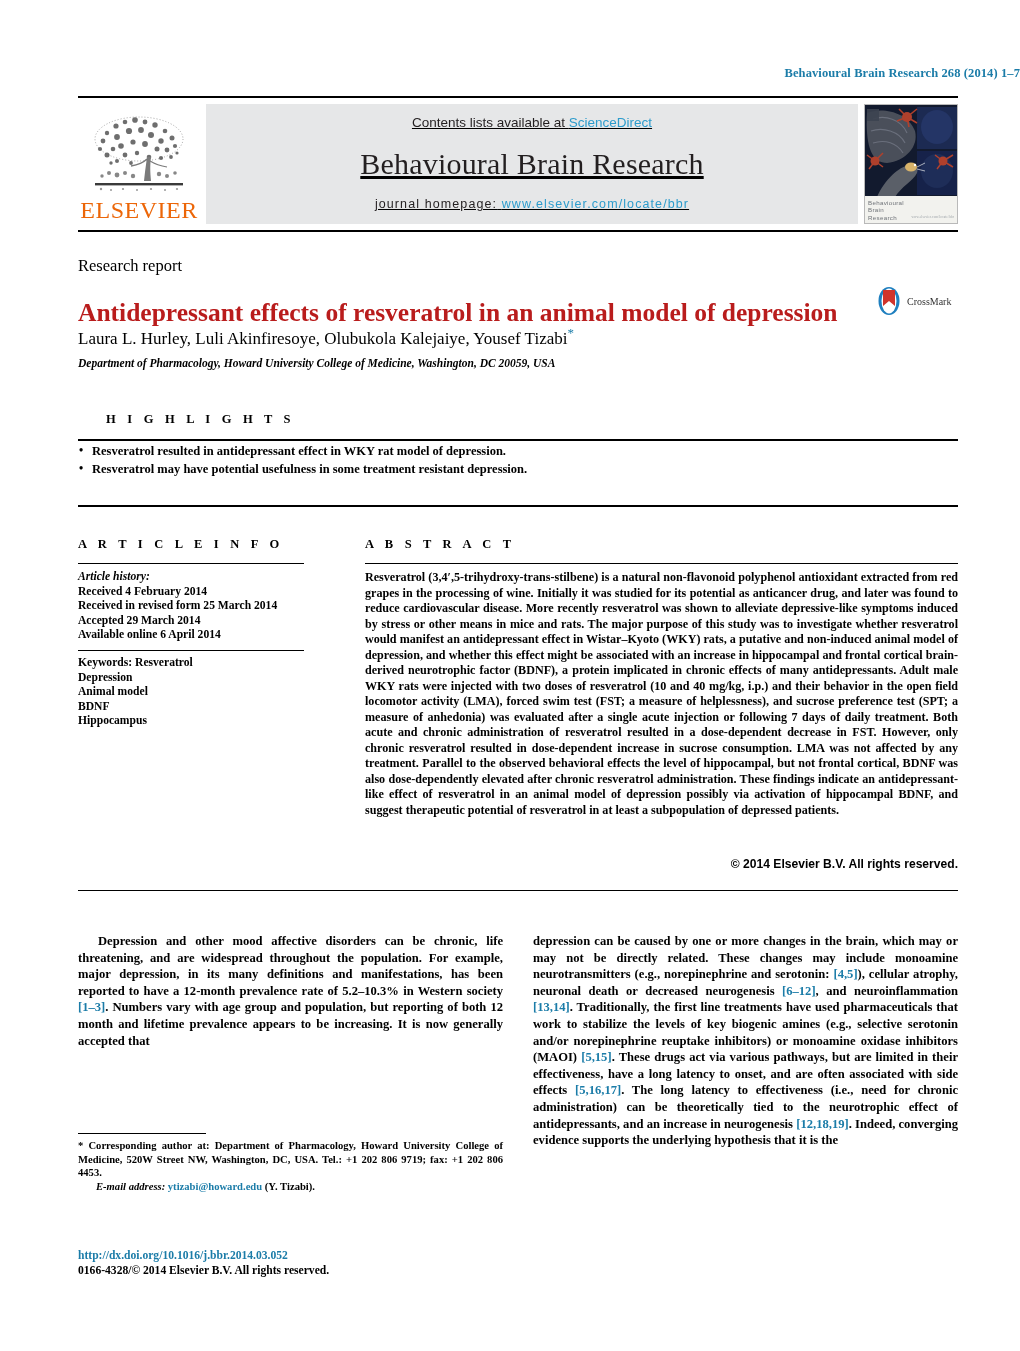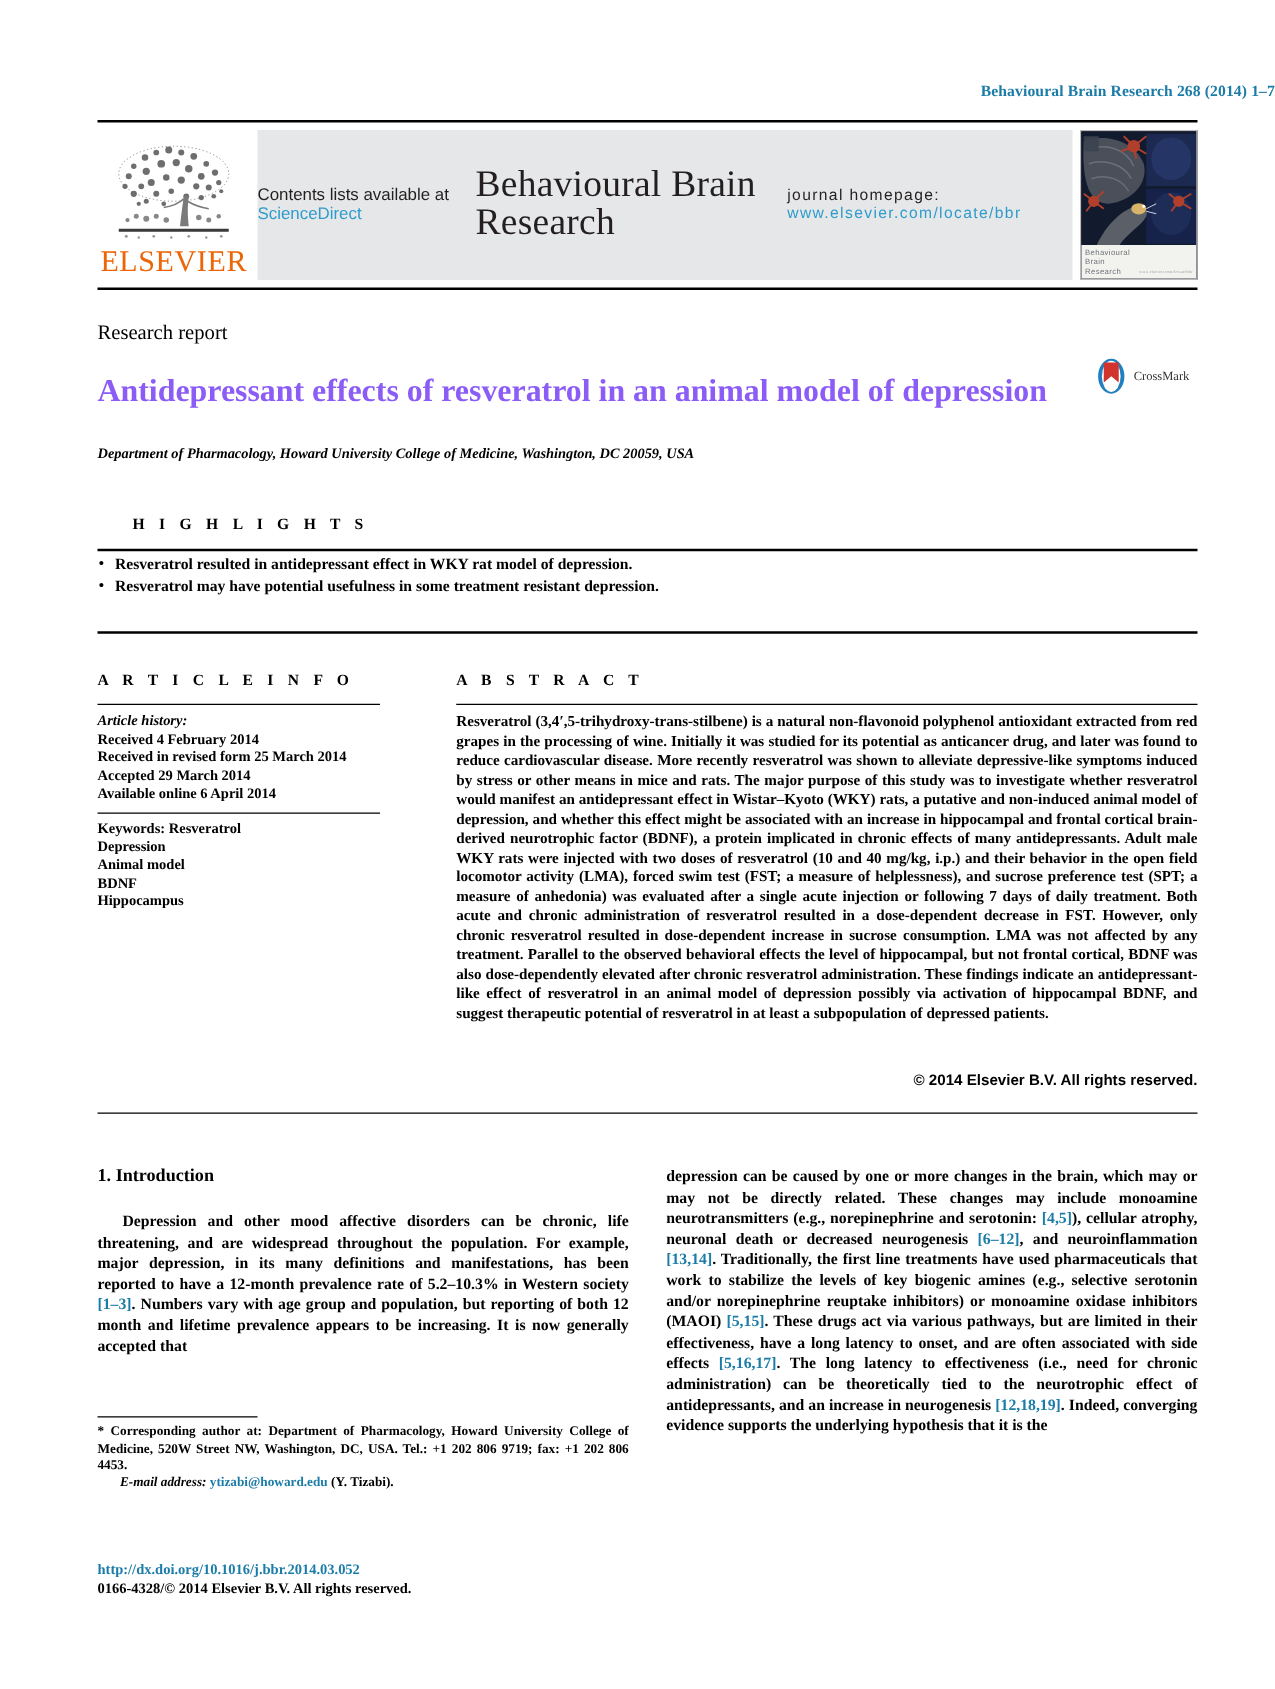--- a/index.html
+++ b/index.html
@@ -70,25 +70,26 @@
     letter-spacing: 0.5px;
     color: #ec6608;
     line-height: 1;
     margin-top: 1px;
   }
   .journal-center {
     flex: 1 1 auto;
     background: #e6e7e8;
     margin: 0 6px 0 6px;
     display: flex;
-    flex-direction: row;
+    flex-direction: column;
     align-items: center;
     justify-content: space-between;
     padding: 11px 0 13px 0;
     box-sizing: border-box;
+    text-decoration: underline;
   }
   .contents-line {
     font-family: "Liberation Sans", sans-serif;
     font-size: 13.5px;
     color: #231f20;
   }
   .contents-line .sd-link {
     color: #2d9ccc;
   }
   .journal-name {
@@ -148,21 +149,21 @@
     color: #000;
   }
   .article-title {
     position: absolute;
     top: 281px;
     left: 78px;
     width: 790px;
     font-family: "Liberation Serif", serif;
     font-size: 25.5px;
     line-height: 30px;
-    color: #8b5cf6;
+    color: #b91c1c;
   }
   .crossmark {
     position: absolute;
     top: 286px;
     left: 874px;
     display: flex;
     align-items: center;
     gap: 3px;
   }
   .crossmark-label {
@@ -530,20 +531,23 @@
   <div class="crossmark">
     <svg width="30" height="30" viewBox="0 0 30 30">
       <ellipse cx="15" cy="15" rx="10.5" ry="14" fill="#1f7fbf"></ellipse>
       <ellipse cx="15" cy="15" rx="7.5" ry="12.5" fill="#ffffff"></ellipse>
       <path d="M9 4 H21 V20 L15 15 L9 20 Z" fill="#d0342c"></path>
       <path d="M15 19 L20 25 H10 Z" fill="#ffffff"></path>
     </svg>
     <span class="crossmark-label">CrossMark</span>
   </div>
 
+  <div class="authors">
+    <span>Laura L. Hurley, Luli Akinfiresoye, Olubukola Kalejaiye, Yousef Tizabi</span><span class="star">*</span>
+  </div>
   <div class="affiliation">Department of Pharmacology, Howard University College of Medicine, Washington, DC 20059, USA</div>
 
   <div class="highlights-head">H I G H L I G H T S</div>
   <div class="hl-rule-top"></div>
   <ul class="highlights-list">
     <li>Resveratrol resulted in antidepressant effect in WKY rat model of depression.</li>
     <li>Resveratrol may have potential usefulness in some treatment resistant depression.</li>
   </ul>
   <div class="hl-rule-bottom"></div>
 
@@ -568,21 +572,20 @@
     <span>Animal model</span><br>
     <span>BDNF</span><br>
     <span>Hippocampus</span>
   </div>
 
   <div class="abstract-body">Resveratrol (3,4′,5-trihydroxy-trans-stilbene) is a natural non-flavonoid polyphenol antioxidant extracted from red grapes in the processing of wine. Initially it was studied for its potential as anticancer drug, and later was found to reduce cardiovascular disease. More recently resveratrol was shown to alleviate depressive-like symptoms induced by stress or other means in mice and rats. The major purpose of this study was to investigate whether resveratrol would manifest an antidepressant effect in Wistar–Kyoto (WKY) rats, a putative and non-induced animal model of depression, and whether this effect might be associated with an increase in hippocampal and frontal cortical brain-derived neurotrophic factor (BDNF), a protein implicated in chronic effects of many antidepressants. Adult male WKY rats were injected with two doses of resveratrol (10 and 40 mg/kg, i.p.) and their behavior in the open field locomotor activity (LMA), forced swim test (FST; a measure of helplessness), and sucrose preference test (SPT; a measure of anhedonia) was evaluated after a single acute injection or following 7 days of daily treatment. Both acute and chronic administration of resveratrol resulted in a dose-dependent decrease in FST. However, only chronic resveratrol resulted in dose-dependent increase in sucrose consumption. LMA was not affected by any treatment. Parallel to the observed behavioral effects the level of hippocampal, but not frontal cortical, BDNF was also dose-dependently elevated after chronic resveratrol administration. These findings indicate an antidepressant-like effect of resveratrol in an animal model of depression possibly via activation of hippocampal BDNF, and suggest therapeutic potential of resveratrol in at least a subpopulation of depressed patients.</div>
   <div class="abstract-copyright">© 2014 Elsevier B.V. All rights reserved.</div>
   <div class="abstract-bottom-rule"></div>
 
   <div class="col-left">
-    <h2 class="sec-heading">1. Introduction</h2>
     <p class="body-para"><span>Depression and other mood affective disorders can be chronic, life threatening, and are widespread throughout the population. For example, major depression, in its many definitions and manifestations, has been reported to have a 12-month prevalence rate of 5.2–10.3% in Western society </span><span class="ref">[1–3]</span><span>. Numbers vary with age group and population, but reporting of both 12 month and lifetime prevalence appears to be increasing. It is now generally accepted that</span></p>
   </div>
 
   <div class="col-right">
     <p class="body-para noindent"><span>depression can be caused by one or more changes in the brain, which may or may not be directly related. These changes may include monoamine neurotransmitters (e.g., norepinephrine and serotonin: </span><span class="ref">[4,5]</span><span>), cellular atrophy, neuronal death or decreased neurogenesis </span><span class="ref">[6–12]</span><span>, and neuroinflammation </span><span class="ref">[13,14]</span><span>. Traditionally, the first line treatments have used pharmaceuticals that work to stabilize the levels of key biogenic amines (e.g., selective serotonin and/or norepinephrine reuptake inhibitors) or monoamine oxidase inhibitors (MAOI) </span><span class="ref">[5,15]</span><span>. These drugs act via various pathways, but are limited in their effectiveness, have a long latency to onset, and are often associated with side effects </span><span class="ref">[5,16,17]</span><span>. The long latency to effectiveness (i.e., need for chronic administration) can be theoretically tied to the neurotrophic effect of antidepressants, and an increase in neurogenesis </span><span class="ref">[12,18,19]</span><span>. Indeed, converging evidence supports the underlying hypothesis that it is the</span></p>
   </div>
 
   <div class="footnote-rule"></div>
   <div class="footnote">
     <span>* Corresponding author at: Department of Pharmacology, Howard University College of Medicine, 520W Street NW, Washington, DC, USA. Tel.: +1 202 806 9719; fax: +1 202 806 4453.</span><br>

